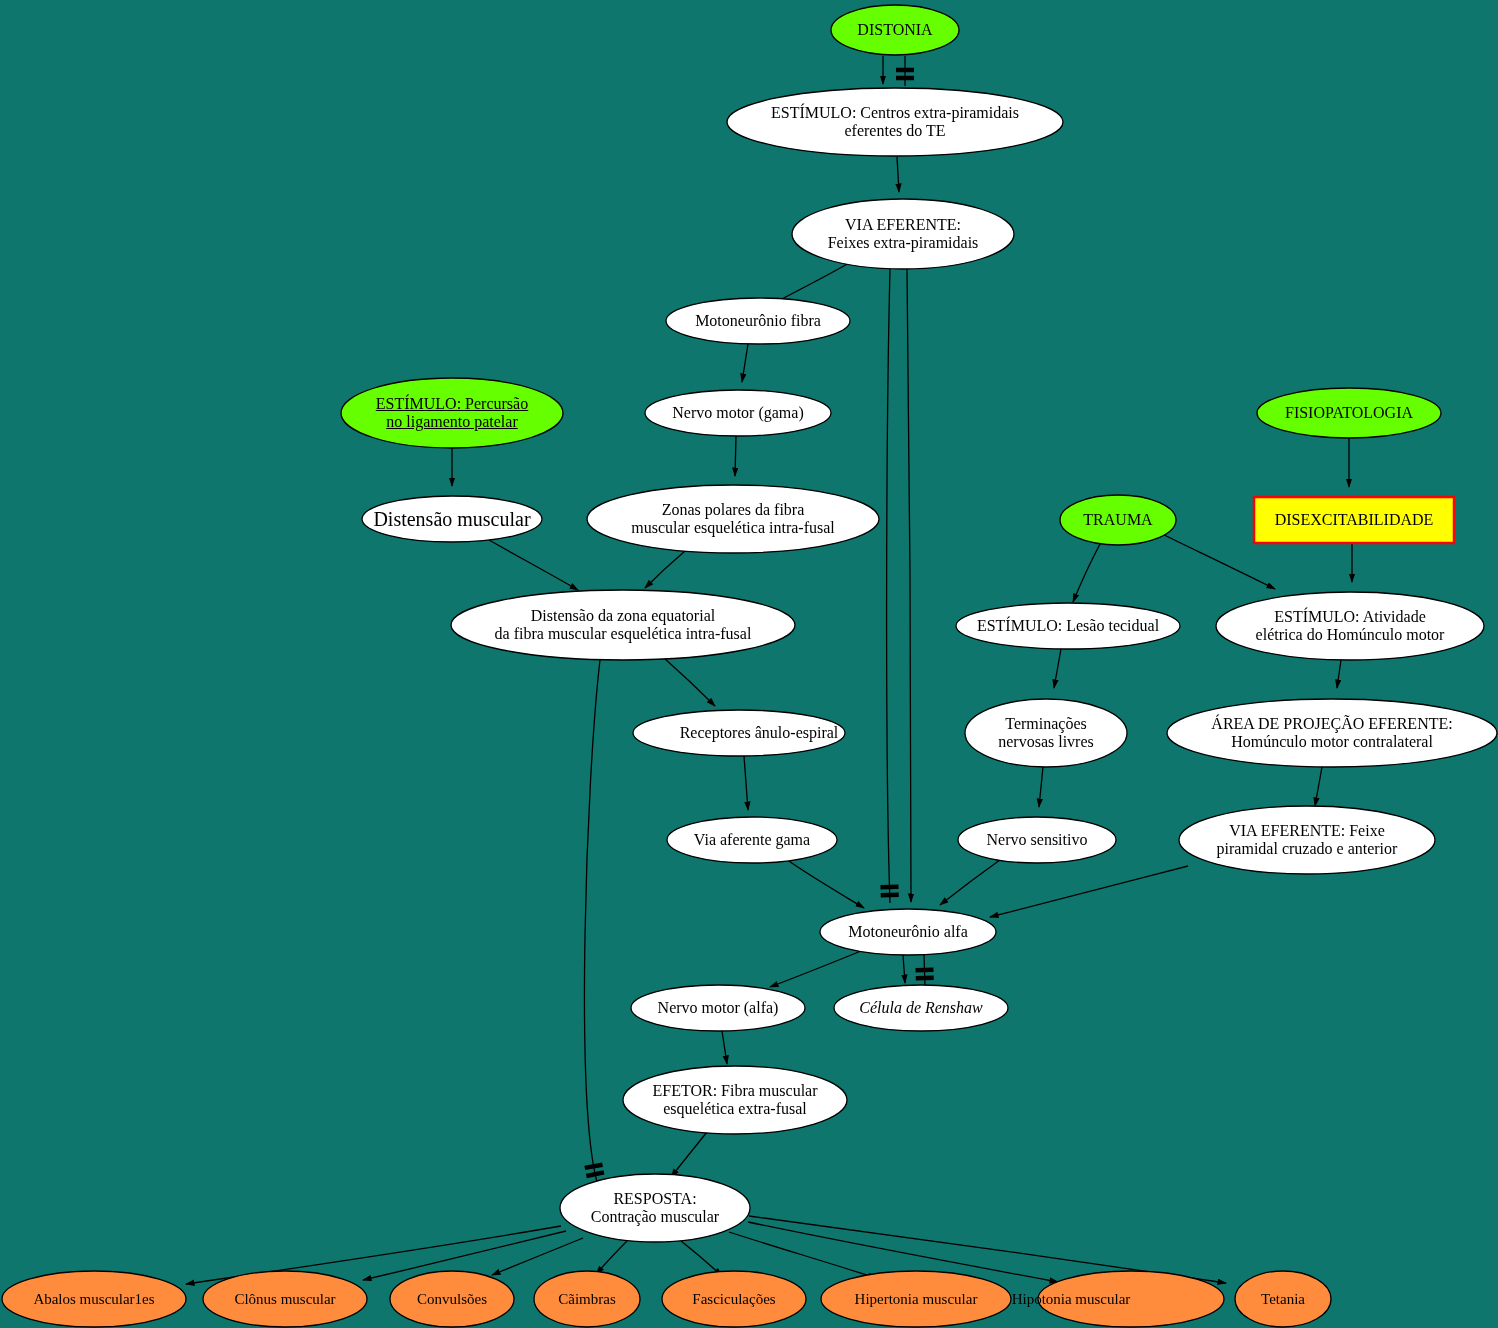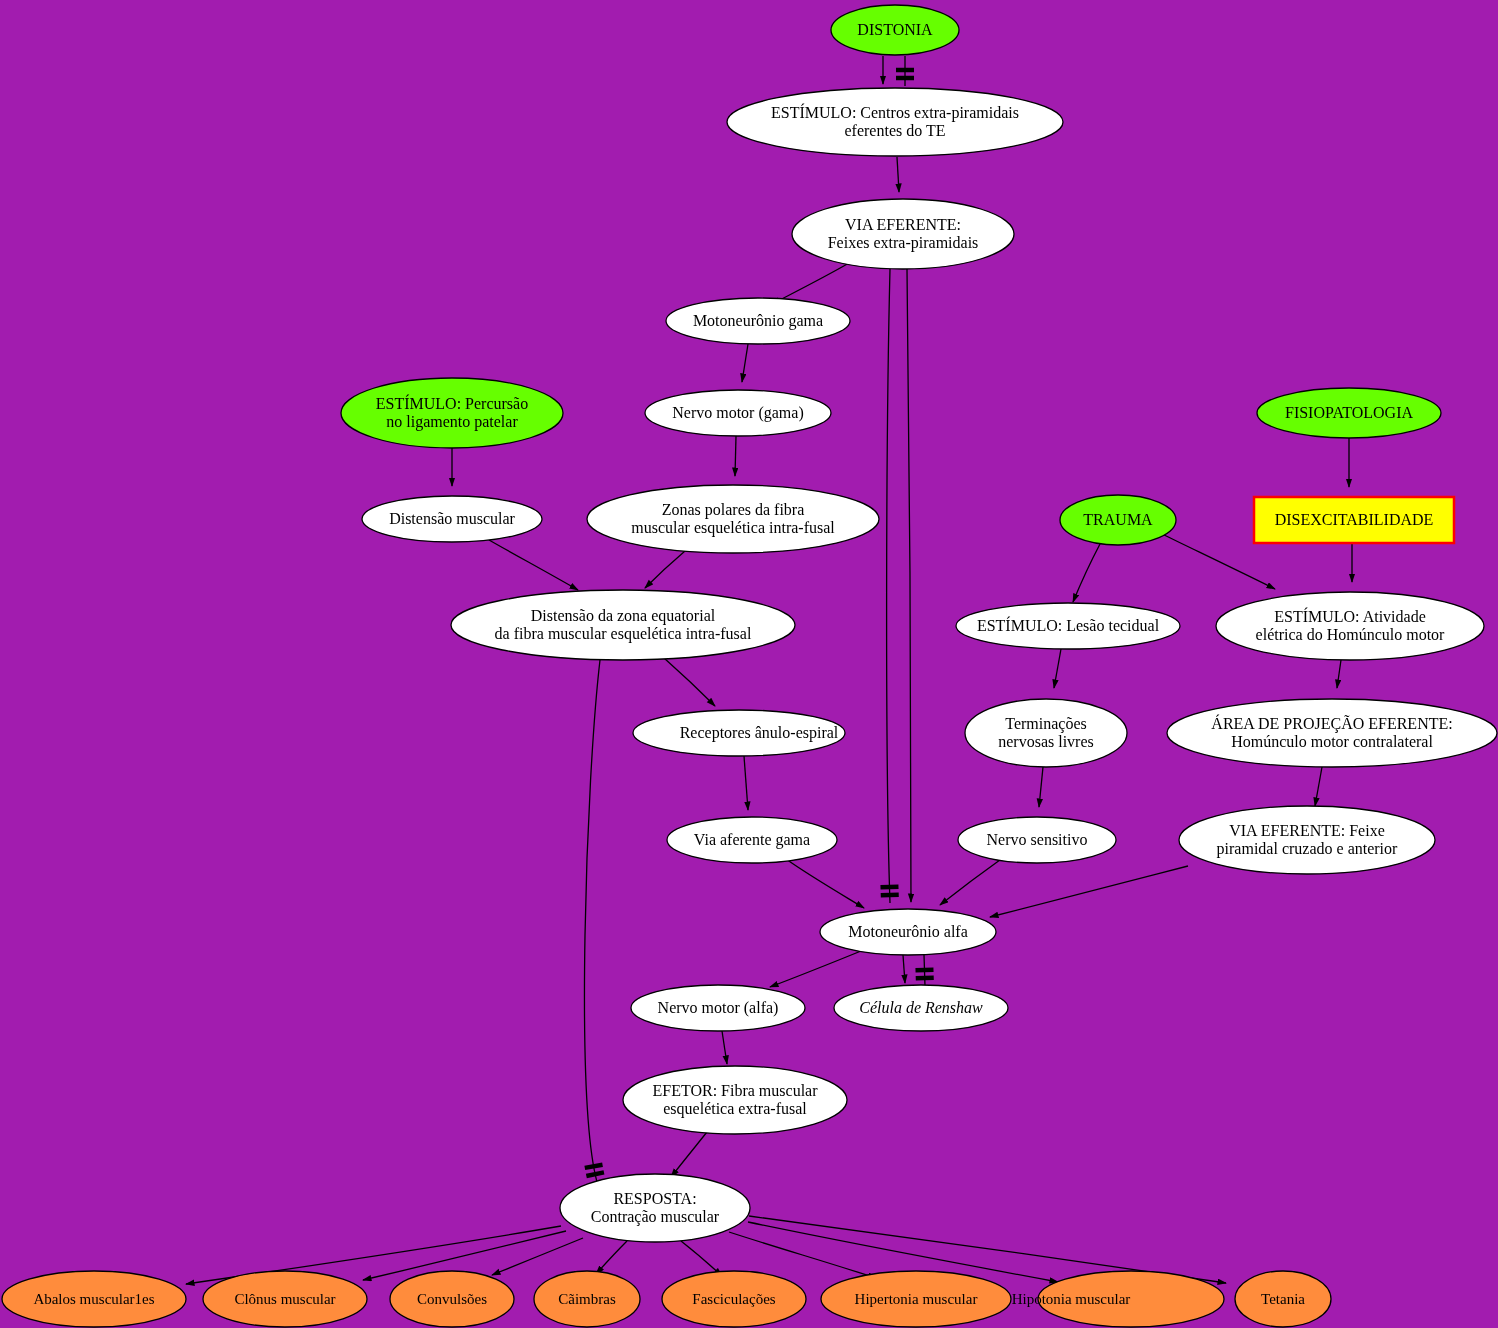--- a/index.html
+++ b/index.html
@@ -1,17 +1,17 @@
 <!DOCTYPE html>
 <html><head>
 <meta charset="utf-8">
 <style>
   html,body{margin:0;padding:0;background:#ffffff;}
   body{font-family:"Liberation Serif", serif;}
-  #stage{position:relative;width:1498px;height:1328px;background:#a21caf;overflow:hidden;}
+  #stage{position:relative;width:1498px;height:1328px;background:#0f766e;overflow:hidden;}
   svg#graph{position:absolute;left:0;top:0;width:1498px;height:1328px;}
   .node-label{
     position:absolute;
     display:flex;align-items:center;justify-content:center;
     text-align:center;
     color:#000;
     line-height:1.12;
     pointer-events:none;
     white-space:pre;
   }
@@ -110,25 +110,25 @@
         <ellipse cx="1131" cy="1299" rx="93" ry="28" stroke-width="1.3" fill="#ff8c3c" stroke="#000000"></ellipse>
         <ellipse cx="1283" cy="1299" rx="48" ry="28" stroke-width="1.3" fill="#ff8c3c" stroke="#000000"></ellipse>
       </g>
   </svg>
   <div id="label-layer">
       <div class="node-label" style="left: 831px; top: 5px; width: 128px; height: 50px; font-size: 16px;"><div class="nl-inner">DISTONIA</div></div>
       <div class="node-label" style="left: 727px; top: 88px; width: 336px; height: 68px; font-size: 16px;"><div class="nl-inner">ESTÍMULO: Centros extra-piramidais
 eferentes do TE</div></div>
       <div class="node-label" style="left: 792px; top: 199px; width: 222px; height: 70px; font-size: 16px;"><div class="nl-inner">VIA EFERENTE:
 Feixes extra-piramidais</div></div>
-      <div class="node-label" style="left: 666px; top: 298px; width: 184px; height: 46px; font-size: 16px;"><div class="nl-inner">Motoneurônio gama</div></div>
+      <div class="node-label" style="left: 666px; top: 298px; width: 184px; height: 46px; font-size: 16px;"><div class="nl-inner">Motoneurônio fibra</div></div>
       <div class="node-label" style="left: 645px; top: 390px; width: 186px; height: 46px; font-size: 16px;"><div class="nl-inner">Nervo motor (gama)</div></div>
-      <div class="node-label" style="left: 341px; top: 378px; width: 222px; height: 70px; font-size: 16px;"><div class="nl-inner">ESTÍMULO: Percursão
+      <div class="node-label" style="left: 341px; top: 378px; width: 222px; height: 70px; font-size: 16px; text-decoration: underline;"><div class="nl-inner">ESTÍMULO: Percursão
 no ligamento patelar</div></div>
-      <div class="node-label" style="left: 362px; top: 496px; width: 180px; height: 46px; font-size: 16px;"><div class="nl-inner">Distensão muscular</div></div>
+      <div class="node-label" style="left: 362px; top: 496px; width: 180px; height: 46px; font-size: 20px;"><div class="nl-inner">Distensão muscular</div></div>
       <div class="node-label" style="left: 587px; top: 485px; width: 292px; height: 68px; font-size: 16px;"><div class="nl-inner">Zonas polares da fibra
 muscular esquelética intra-fusal</div></div>
       <div class="node-label" style="left: 451px; top: 590px; width: 344px; height: 70px; font-size: 16px;"><div class="nl-inner">Distensão da zona equatorial
 da fibra muscular esquelética intra-fusal</div></div>
       <div class="node-label" style="left: 653px; top: 710px; width: 212px; height: 46px; font-size: 16px;"><div class="nl-inner">Receptores ânulo-espiral</div></div>
       <div class="node-label" style="left: 667px; top: 817px; width: 170px; height: 46px; font-size: 16px;"><div class="nl-inner">Via aferente gama</div></div>
       <div class="node-label" style="left: 1060px; top: 495px; width: 116px; height: 50px; font-size: 16px;"><div class="nl-inner">TRAUMA</div></div>
       <div class="node-label" style="left: 1257px; top: 388px; width: 184px; height: 50px; font-size: 16px;"><div class="nl-inner">FISIOPATOLOGIA</div></div>
       <div class="node-label" style="left: 1254px; top: 497px; width: 200px; height: 46px; font-size: 16px;"><div class="nl-inner">DISEXCITABILIDADE</div></div>
       <div class="node-label" style="left: 956px; top: 603px; width: 224px; height: 46px; font-size: 16px;"><div class="nl-inner">ESTÍMULO: Lesão tecidual</div></div>

